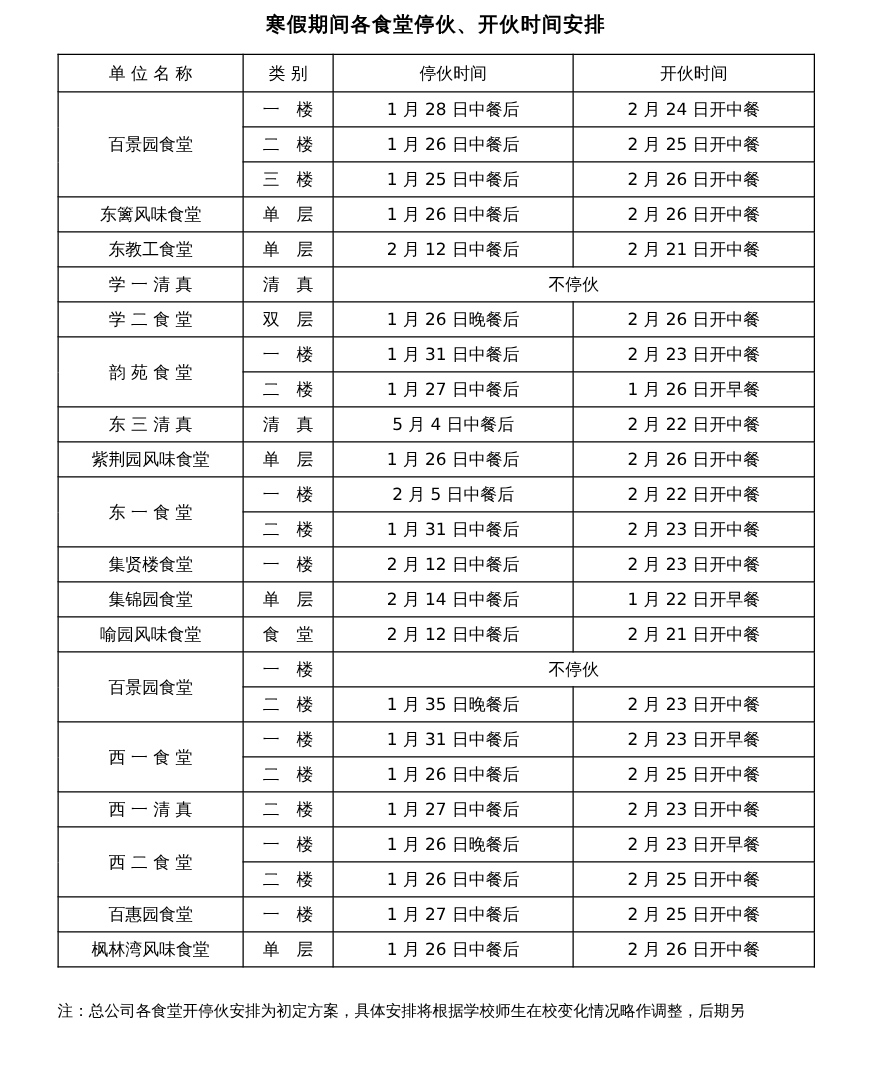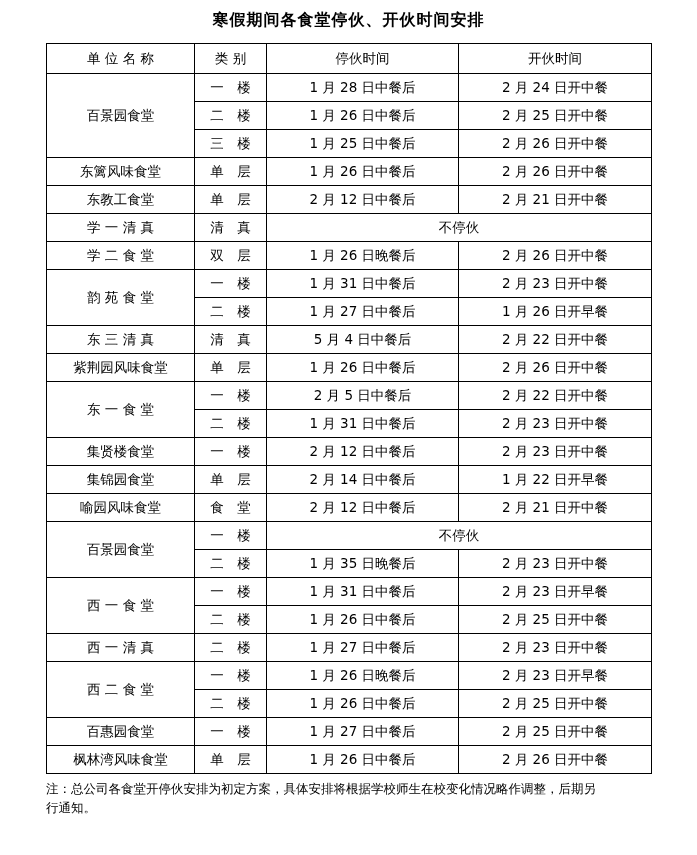--- a/index.html
+++ b/index.html
@@ -54,20 +54,21 @@
   }
   col.c-unit { width: 148px; }
   col.c-type { width: 72px; }
   col.c-stop { width: 192px; }
   col.c-open { width: 193px; }
   .note {
     padding: 6px 46px 0 46px;
     font-size: 12.5px;
     line-height: 1.5;
     font-family: "DejaVu Sans", "Liberation Sans", sans-serif;
+    margin-top: 20px;
   }
   .note .line2 { display: block; }
 </style>
 </head>
 <body>
 
 <div class="page">
 
   <div class="title">寒假期间各食堂停伙、开伙时间安排</div>
 
@@ -228,16 +229,15 @@
             <td>单　层</td>
             <td>1 月 26 日中餐后</td>
             <td>2 月 26 日开中餐</td>
           </tr>
         </tbody>
     </table>
   </div>
 
   <div class="note">
     <span>注：总公司各食堂开停伙安排为初定方案，具体安排将根据学校师生在校变化情况略作调整，后期另</span>
-    <span class="line2">行通知。</span>
   </div>
 
 </div>
 
 </body></html>

